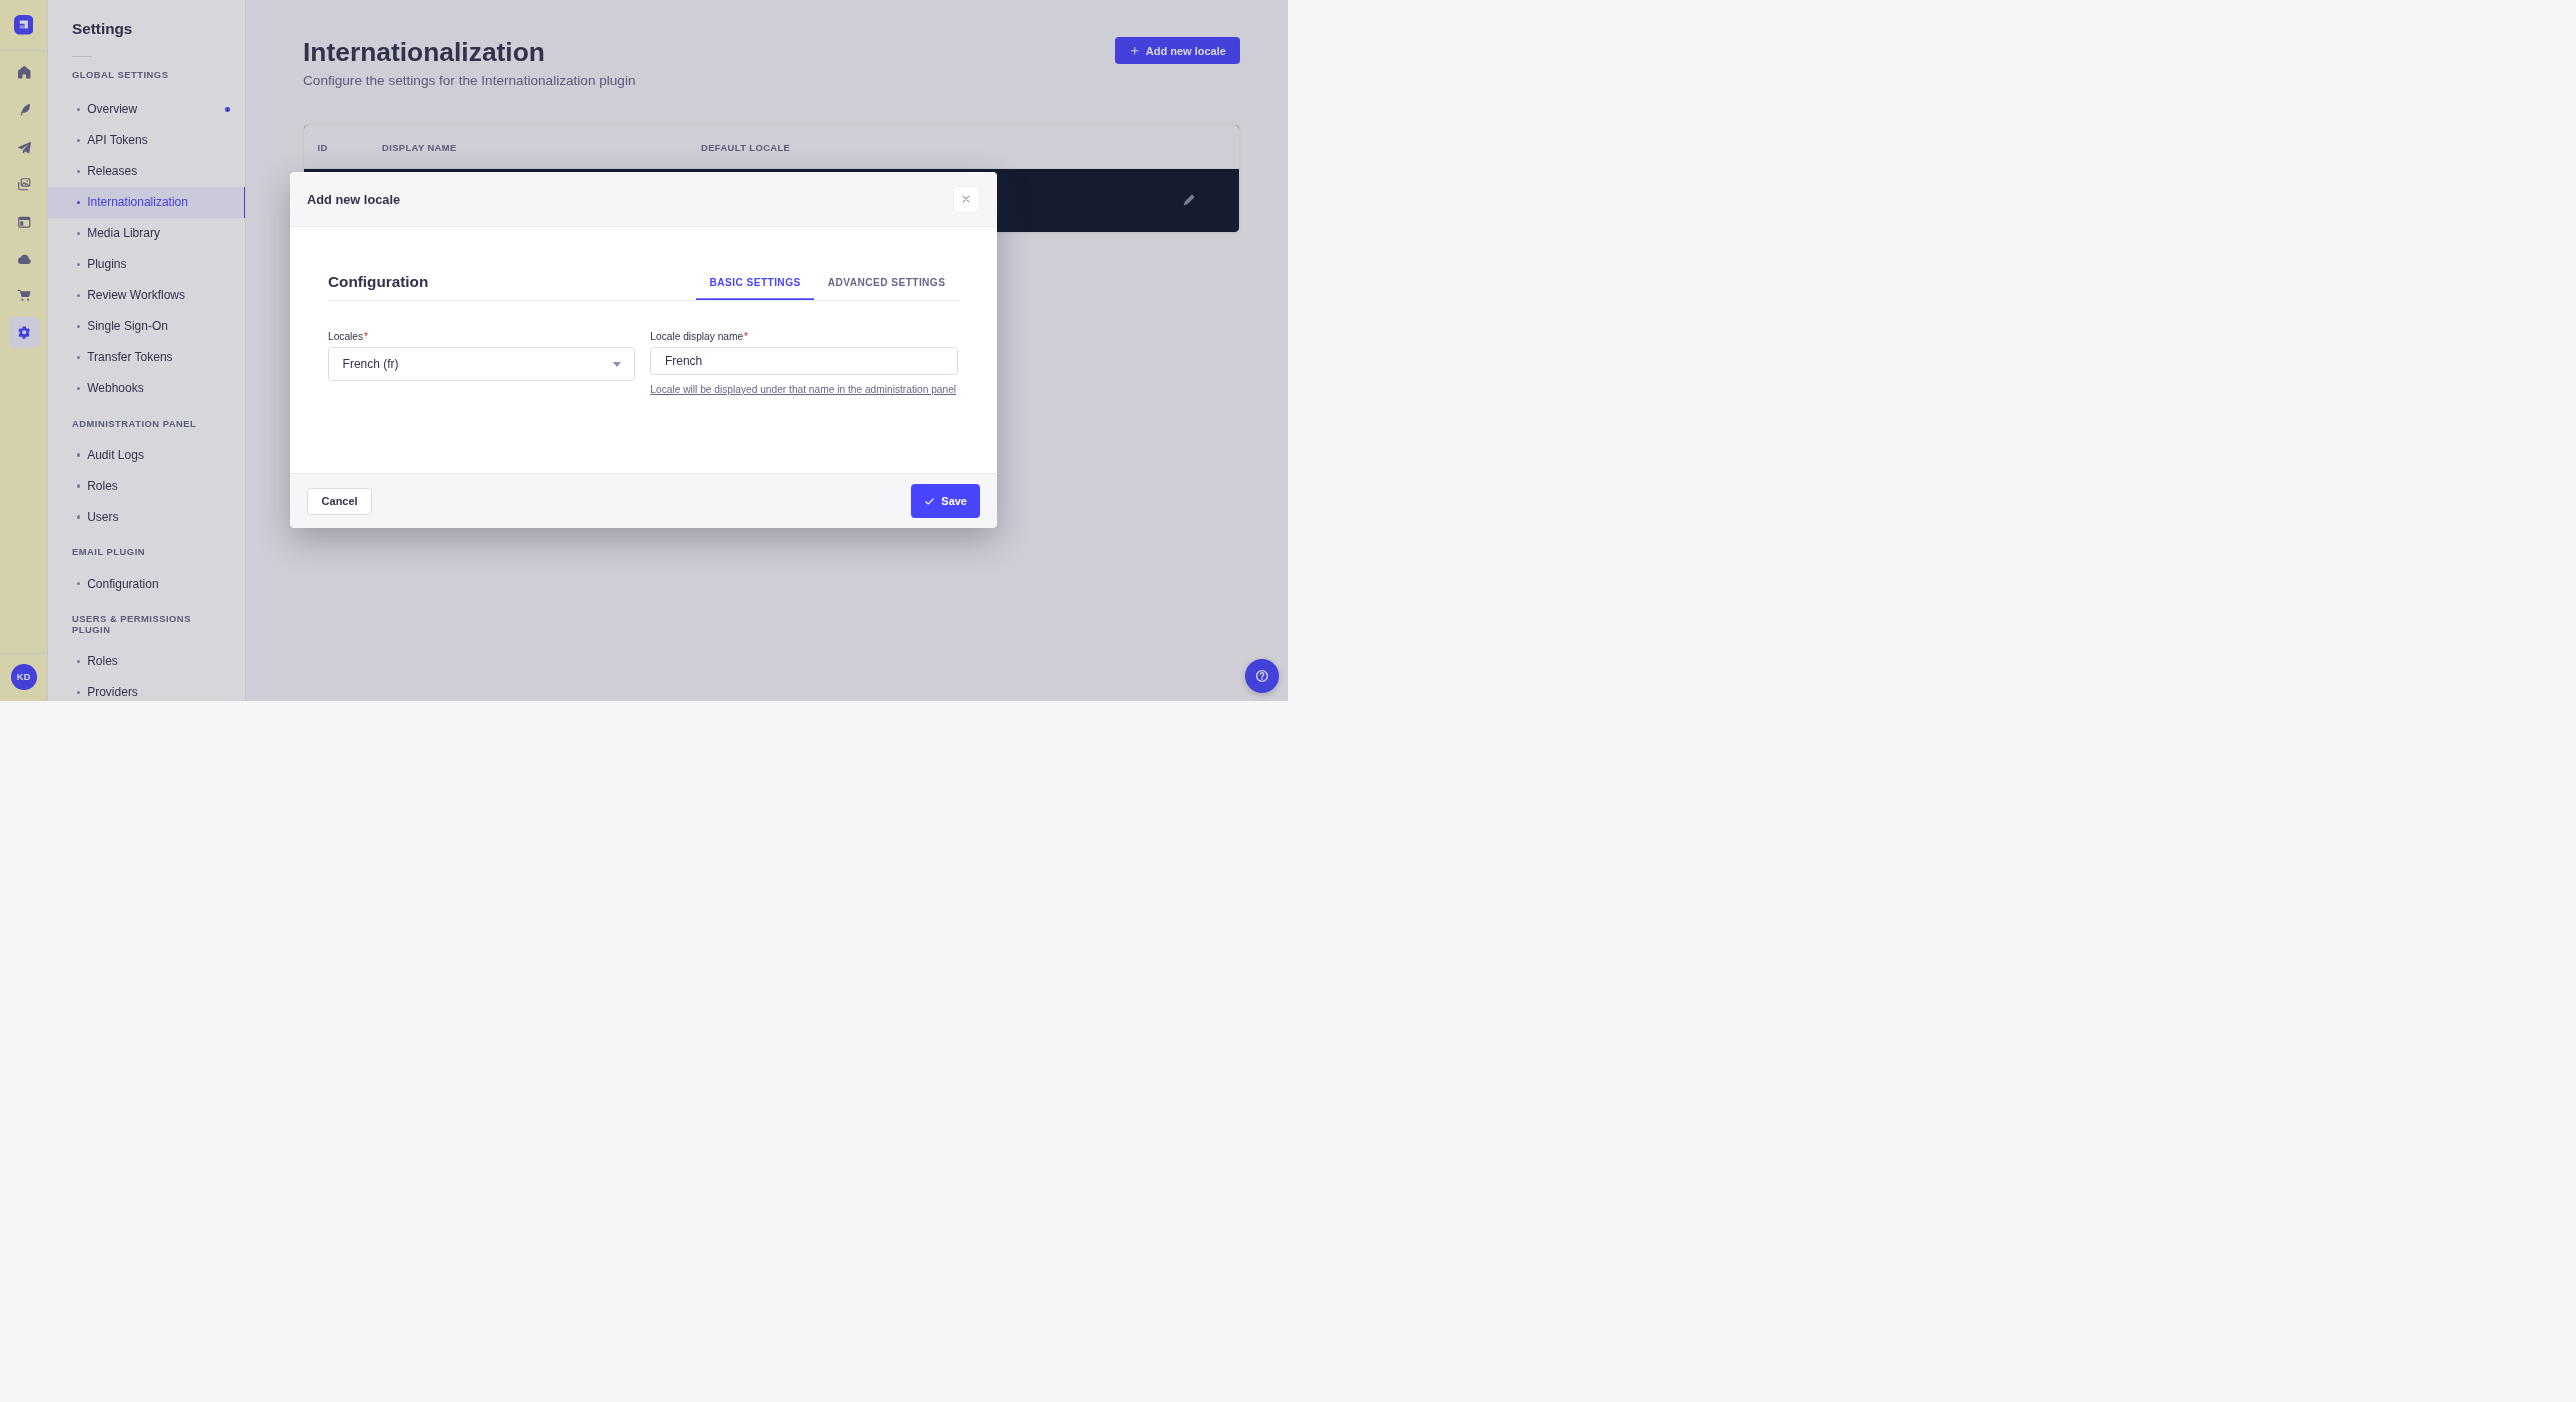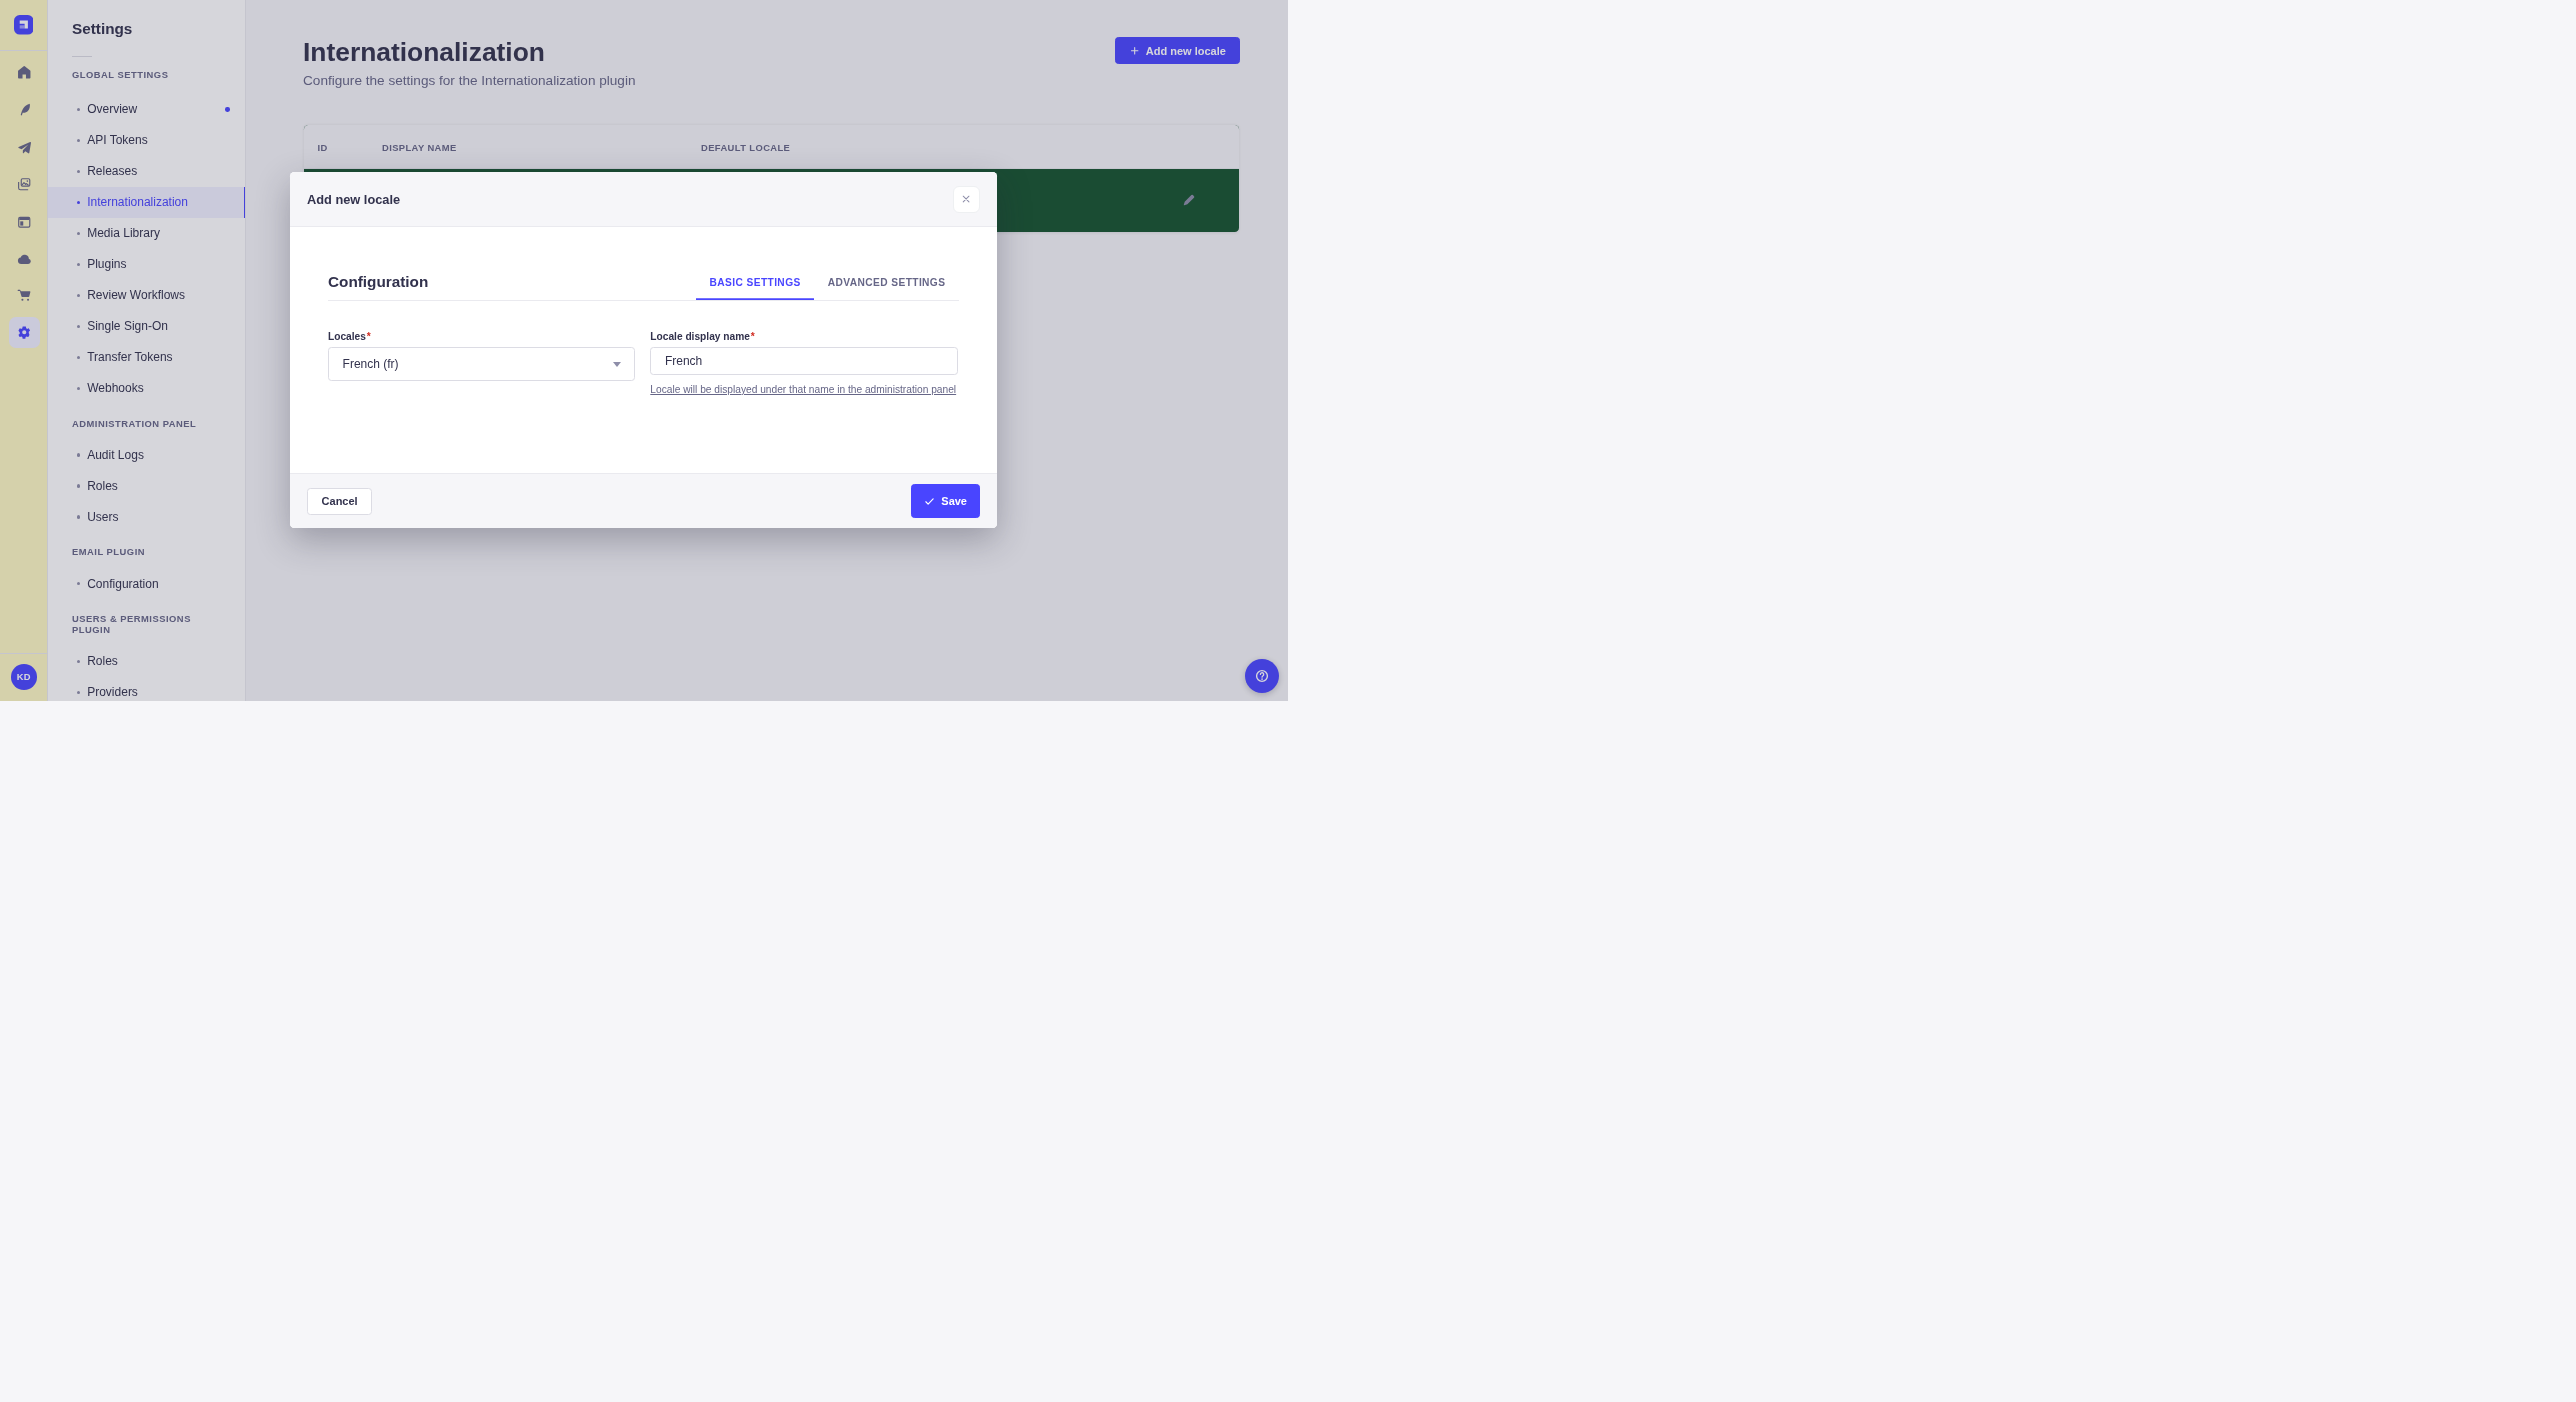--- a/index.html
+++ b/index.html
@@ -35,21 +35,21 @@
   .nav-item.active .bullet{background:#4945ff;}
   .notif-dot{position:absolute;right:15.3px;top:50%;margin-top:-2.1px;width:4.3px;height:4.3px;border-radius:50%;background:#4945ff;}
 
   
   .main{position:absolute;left:247px;top:0;right:0;height:100%;}
   .h1{position:absolute;left:56px;top:36px;margin:0;font-size:26.4px;line-height:32px;font-weight:700;color:#32324d;}
   .sub{position:absolute;left:56px;top:73px;margin:0;font-size:13.6px;color:#666687;}
   .add-btn{position:absolute;left:868px;top:37px;height:27px;padding:0 13.6px;background:#4945ff;border:0.9px solid #4945ff;
            border-radius:3.4px;color:#fff;font-size:11px;font-weight:700;display:flex;align-items:center;gap:6.8px;
            cursor:pointer;font-family:inherit;}
-  .card{position:absolute;left:57px;top:125px;width:935px;height:107px;background:#14532d;border-radius:4.3px;
+  .card{position:absolute;left:57px;top:125px;width:935px;height:107px;background:#0f172a;border-radius:4.3px;
         box-shadow:0 0.9px 3.4px rgba(33,33,52,.1);}
   .thead{position:relative;height:44px;background:#f6f6f9;border-bottom:0.9px solid #eaeaef;border-radius:4.3px 4.3px 0 0;}
   .thead span{position:absolute;top:50%;transform:translateY(-50%);font-size:9.4px;font-weight:700;color:#666687;letter-spacing:0.4px;}
   .trow{position:relative;height:62px;}
   .edit-btn{position:absolute;right:37px;top:50%;transform:translateY(-50%);width:27px;height:27px;border:none;background:none;
             color:#8e8ea9;cursor:pointer;display:flex;align-items:center;justify-content:center;}
 
   
   .overlay{position:absolute;inset:0;background:rgba(50,50,77,.2);z-index:10;}
   .help-btn{position:absolute;left:1245px;top:659px;width:34px;height:34px;border-radius:50%;background:#4945ff;border:none;
@@ -67,21 +67,21 @@
   .cfg-row{position:absolute;left:38px;right:38px;top:37px;height:37px;border-bottom:0.9px solid #eaeaef;
            display:flex;justify-content:space-between;align-items:stretch;}
   .cfg-title{font-size:15.3px;font-weight:700;align-self:center;}
   .tabs{display:flex;height:100%;}
   .tab{display:flex;align-items:center;padding:0 13.6px;font-size:10.2px;letter-spacing:0.4px;color:#666687;font-weight:700;
        cursor:pointer;border:none;background:none;font-family:inherit;}
   .tab.active{color:#4945ff;box-shadow:inset 0 -1.7px 0 #4945ff;}
   .fields{position:absolute;left:38px;top:104px;display:flex;gap:15.3px;}
   .field{width:307px;}
   .field.f2{width:308px;}
-  .f-label{font-size:10.2px;font-weight:700;color:#32324d;margin-bottom:5.1px;}
+  .f-label{font-size:10.2px;font-weight:400;color:#32324d;margin-bottom:5.1px;}
   .req{color:#d02b20;margin-left:0.9px;}
   .selectbox{position:relative;height:34px;border:0.9px solid #dcdce4;border-radius:3.4px;background:#fff;display:flex;
              align-items:center;padding:0 13.6px;font-size:12px;color:#32324d;cursor:pointer;}
   .caret{position:absolute;right:12.8px;top:50%;margin-top:-2.6px;width:0;height:0;
          border-left:4.3px solid transparent;border-right:4.3px solid transparent;border-top:5.1px solid #8e8ea9;}
   .textbox{width:100%;height:28px;border:0.9px solid #dcdce4;border-radius:3.4px;padding:0 13.6px;font-size:12px;color:#32324d;
            font-family:inherit;background:#fff;}
   .hint{margin-top:7.7px;font-size:10.2px;line-height:14.5px;color:#666687;max-width:319px;text-decoration:underline;}
   .m-foot{position:absolute;left:0;right:0;bottom:0;height:55px;background:#f6f6f9;border-top:0.9px solid #eaeaef;
           display:flex;align-items:center;justify-content:space-between;padding:0 17px;}

